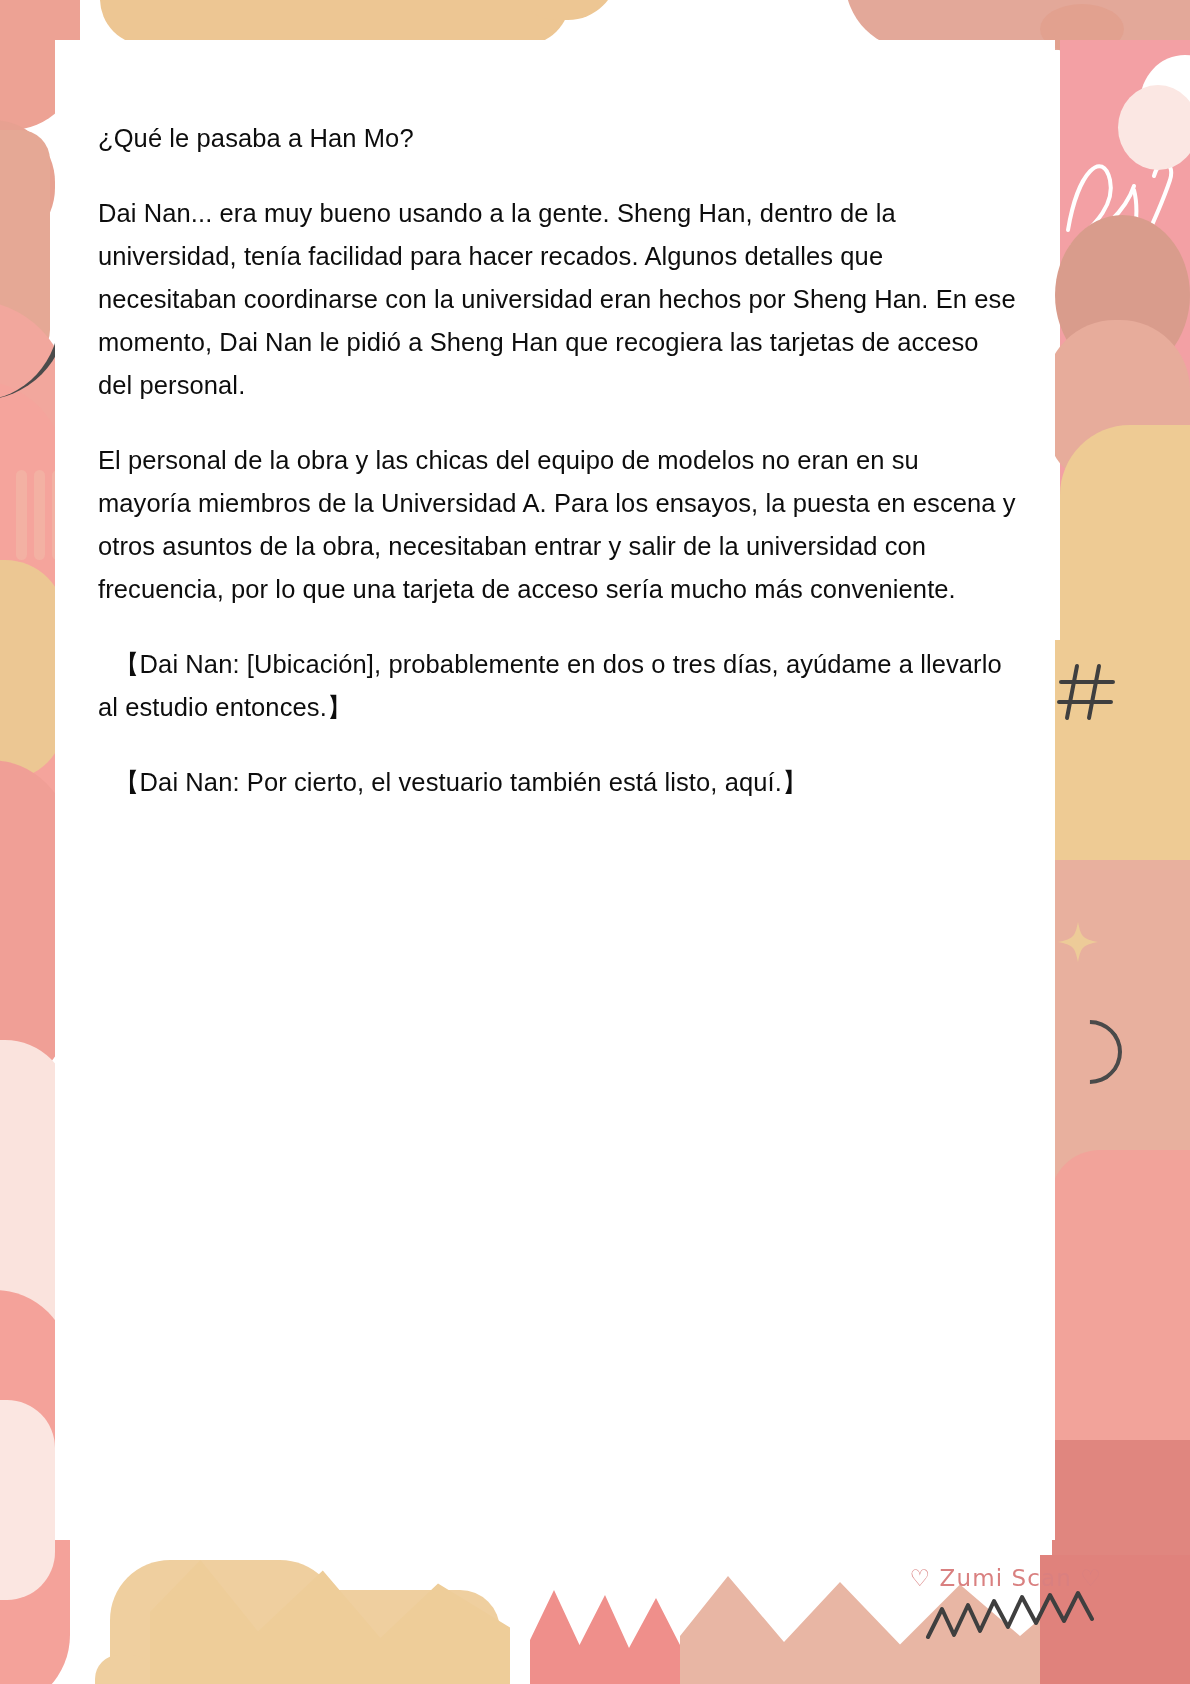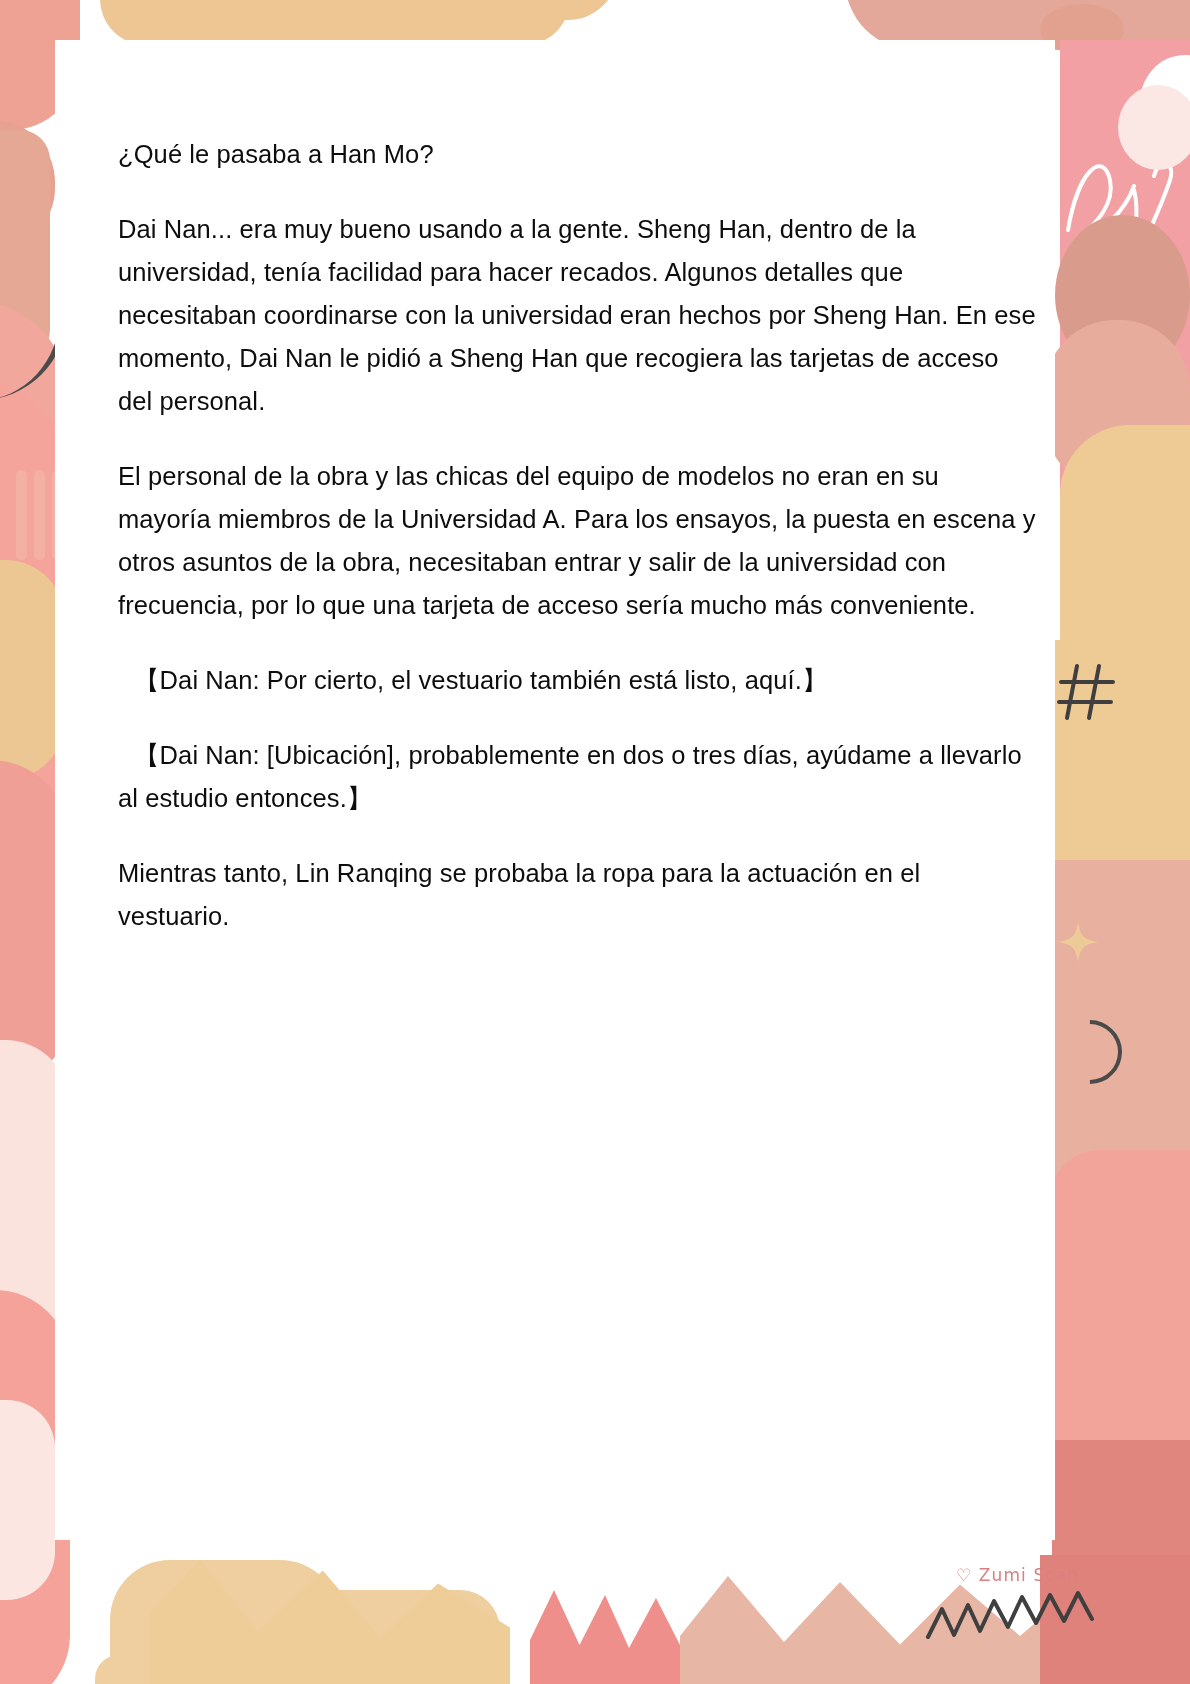--- a/index.html
+++ b/index.html
@@ -230,24 +230,23 @@
     width: 1000px;
     height: 1500px;
     background: #ffffff;
     z-index: 2;
   }
 
   
   #content {
     position: absolute;
     left: 98px;
-    top: 133px;
+    top: 117px;
     width: 920px;
     z-index: 3;
-    margin-left: 20px;
   }
   .para {
     font-family: "Liberation Sans", sans-serif;
     font-size: 25.5px;
     line-height: 43px;
     color: #0d0d0d;
     margin: 0 0 32px 0;
     letter-spacing: 0.1px;
     text-align: left;
   }
@@ -255,21 +254,21 @@
     text-indent: 16px;
   }
 
   
   #watermark {
     position: absolute;
     right: 88px;
     top: 1565px;
     z-index: 4;
     font-family: "DejaVu Sans", sans-serif;
-    font-size: 17px;
+    font-size: 23px;
     color: #d98080;
     letter-spacing: 1.1px;
     white-space: nowrap;
   }
 </style>
 </head>
 <body>
 
 <div id="page">
 
@@ -337,20 +336,19 @@
       </svg>
     </div>
   </div>
 
   <div id="paper"></div>
 
   <div id="content">
     <p class="para">¿Qué le pasaba a Han Mo?</p>
     <p class="para">Dai Nan... era muy bueno usando a la gente. Sheng Han, dentro de la universidad, tenía facilidad para hacer recados. Algunos detalles que necesitaban coordinarse con la universidad eran hechos por Sheng Han. En ese momento, Dai Nan le pidió a Sheng Han que recogiera las tarjetas de acceso del personal.</p>
     <p class="para">El personal de la obra y las chicas del equipo de modelos no eran en su mayoría miembros de la Universidad A. Para los ensayos, la puesta en escena y otros asuntos de la obra, necesitaban entrar y salir de la universidad con frecuencia, por lo que una tarjeta de acceso sería mucho más conveniente.</p>
+    <p class="para dialog">【Dai Nan: [Ubicación], probablemente en dos o tres días, ayúdame a llevarlo al estudio entonces.】</p>
     <p class="para dialog">【Dai Nan: Por cierto, el vestuario también está listo, aquí.】</p>
-    <p class="para dialog">【Dai Nan: [Ubicación], probablemente en dos o tres días, ayúdame a llevarlo al estudio entonces.】</p>
-    <p class="para">Mientras tanto, Lin Ranqing se probaba la ropa para la actuación en el vestuario.</p>
   </div>
 
   <div id="watermark">♡ Zumi Scan ♡</div>
 
 </div>
 
 </body></html>

